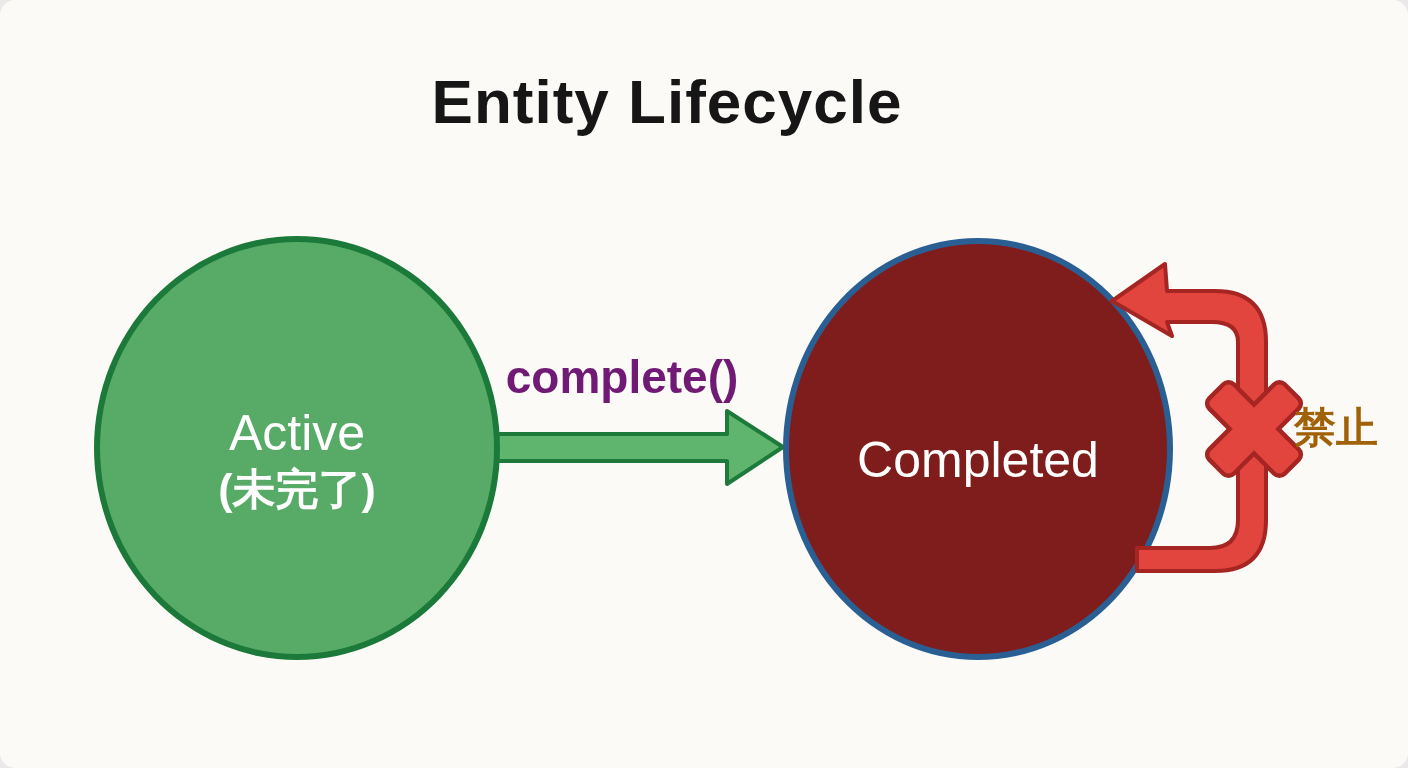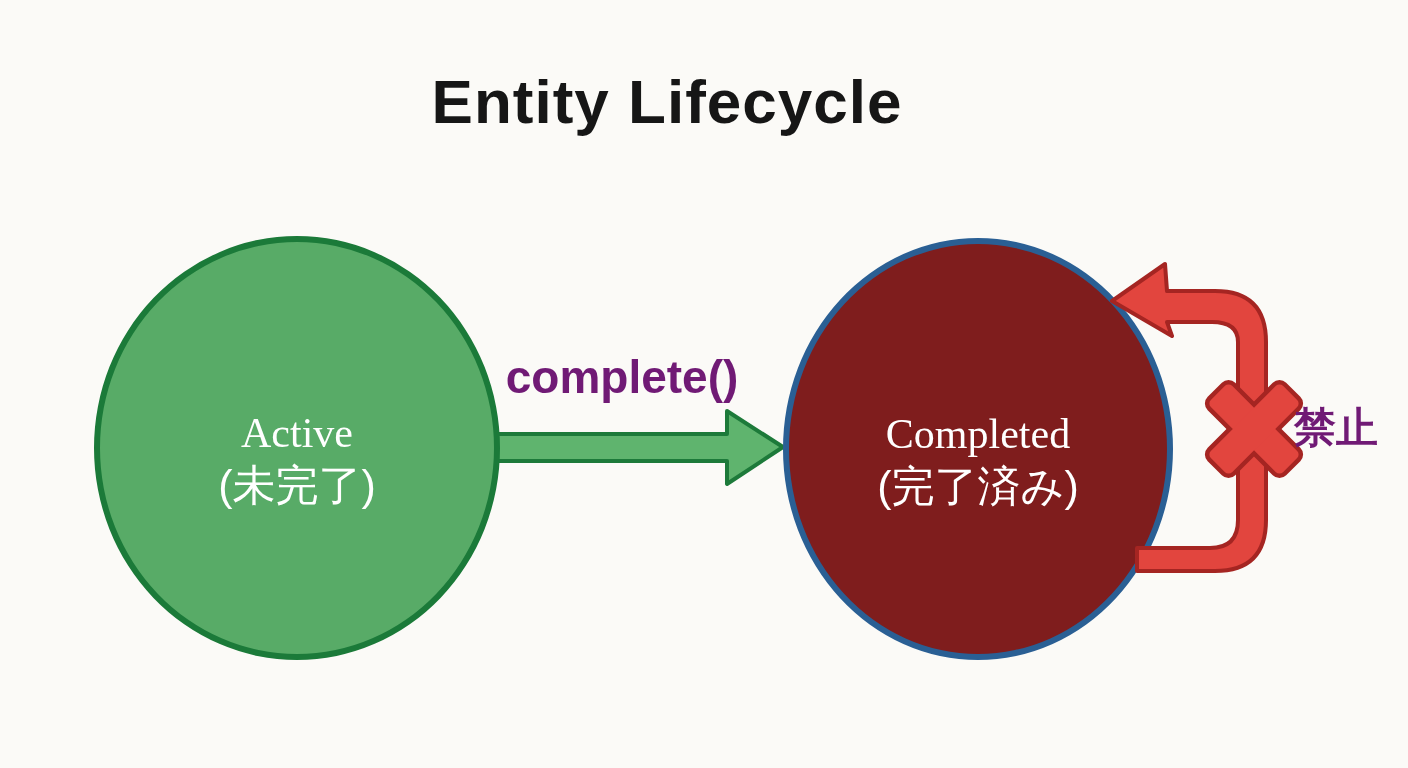--- a/index.html
+++ b/index.html
@@ -7,20 +7,21 @@
     padding: 0;
     background: #e9e9e9;
     font-family: "Liberation Sans", "DejaVu Sans", sans-serif;
   }
   .canvas {
     position: relative;
     width: 1408px;
     height: 768px;
     background: #fbfaf7;
     overflow: hidden;
+    border-radius: 15px;
   }
   .layer {
     position: absolute;
     left: 0;
     top: 0;
     width: 1408px;
     height: 768px;
     pointer-events: none;
   }
   .title {
@@ -61,50 +62,49 @@
   }
   .circle-completed {
     left: 783px;
     top: 238px;
     width: 390px;
     height: 422px;
     background: #7f1d1d;
     border: 6px solid #2a5f94;
   }
   .state-label {
-    font-size: 42px;
+    font-size: 50px;
     font-weight: 500;
     line-height: 1;
     white-space: nowrap;
-    font-family: Liberation Serif, serif;
   }
   .state-sublabel {
     font-size: 43px;
-    font-weight: 400;
+    font-weight: 700;
     line-height: 1;
     white-space: nowrap;
     text-align: center;
   }
   .transition-label {
     position: absolute;
     left: 622px;
     top: 350px;
     transform: translateX(-50%);
     font-size: 46px;
     font-weight: bold;
     color: #701a75;
     white-space: nowrap;
   }
   .forbidden-label {
     position: absolute;
     left: 1294px;
     top: 407px;
     font-size: 42px;
     font-weight: bold;
-    color: #701a75;
+    color: #a16207;
     line-height: 1;
     white-space: nowrap;
   }
 </style>
 </head>
 <body>
 
 <div class="canvas">
 
   <div class="title">Entity Lifecycle</div>
@@ -116,21 +116,20 @@
   <div class="state-circle circle-active">
     <div class="inner">
       <div class="state-label">Active</div>
       <div class="state-sublabel">(未完了)</div>
     </div>
   </div>
 
   <div class="state-circle circle-completed">
     <div class="inner">
       <div class="state-label">Completed</div>
-      <div class="state-sublabel">(完了済み)</div>
     </div>
   </div>
 
   <svg class="layer" viewBox="0 0 1408 768" xmlns="http://www.w3.org/2000/svg">
     <path d="M 1112 301
              L 1165 264
              L 1167 291
              L 1215 291
              Q 1266 291 1266 342
              L 1266 520

